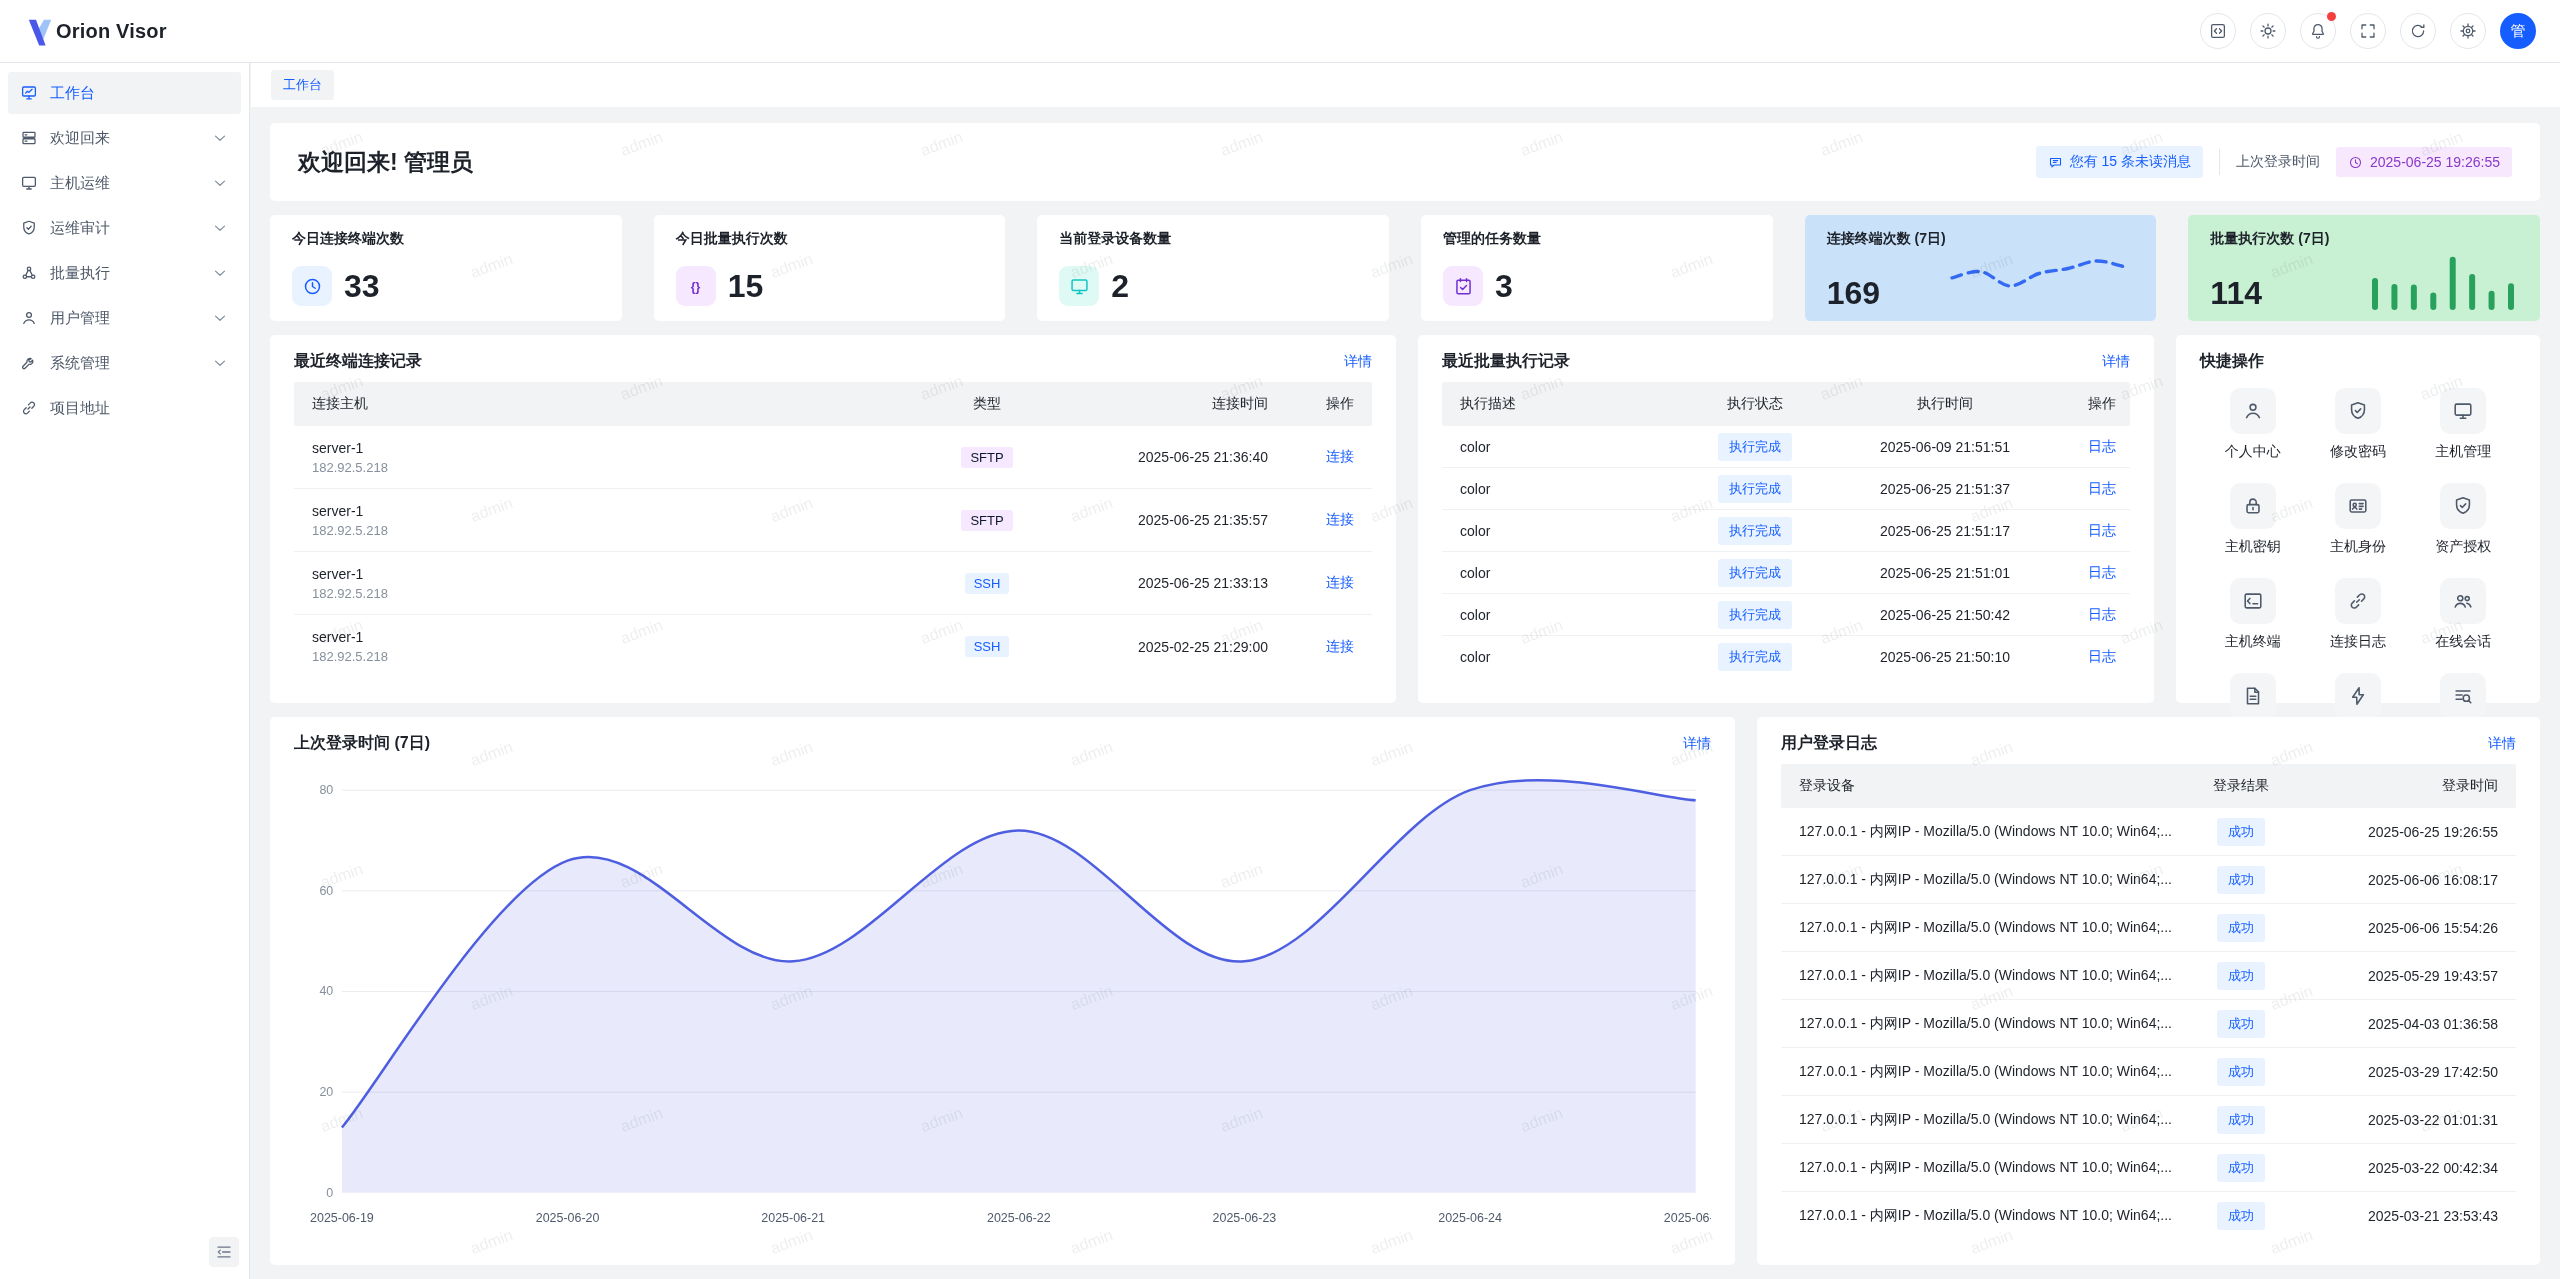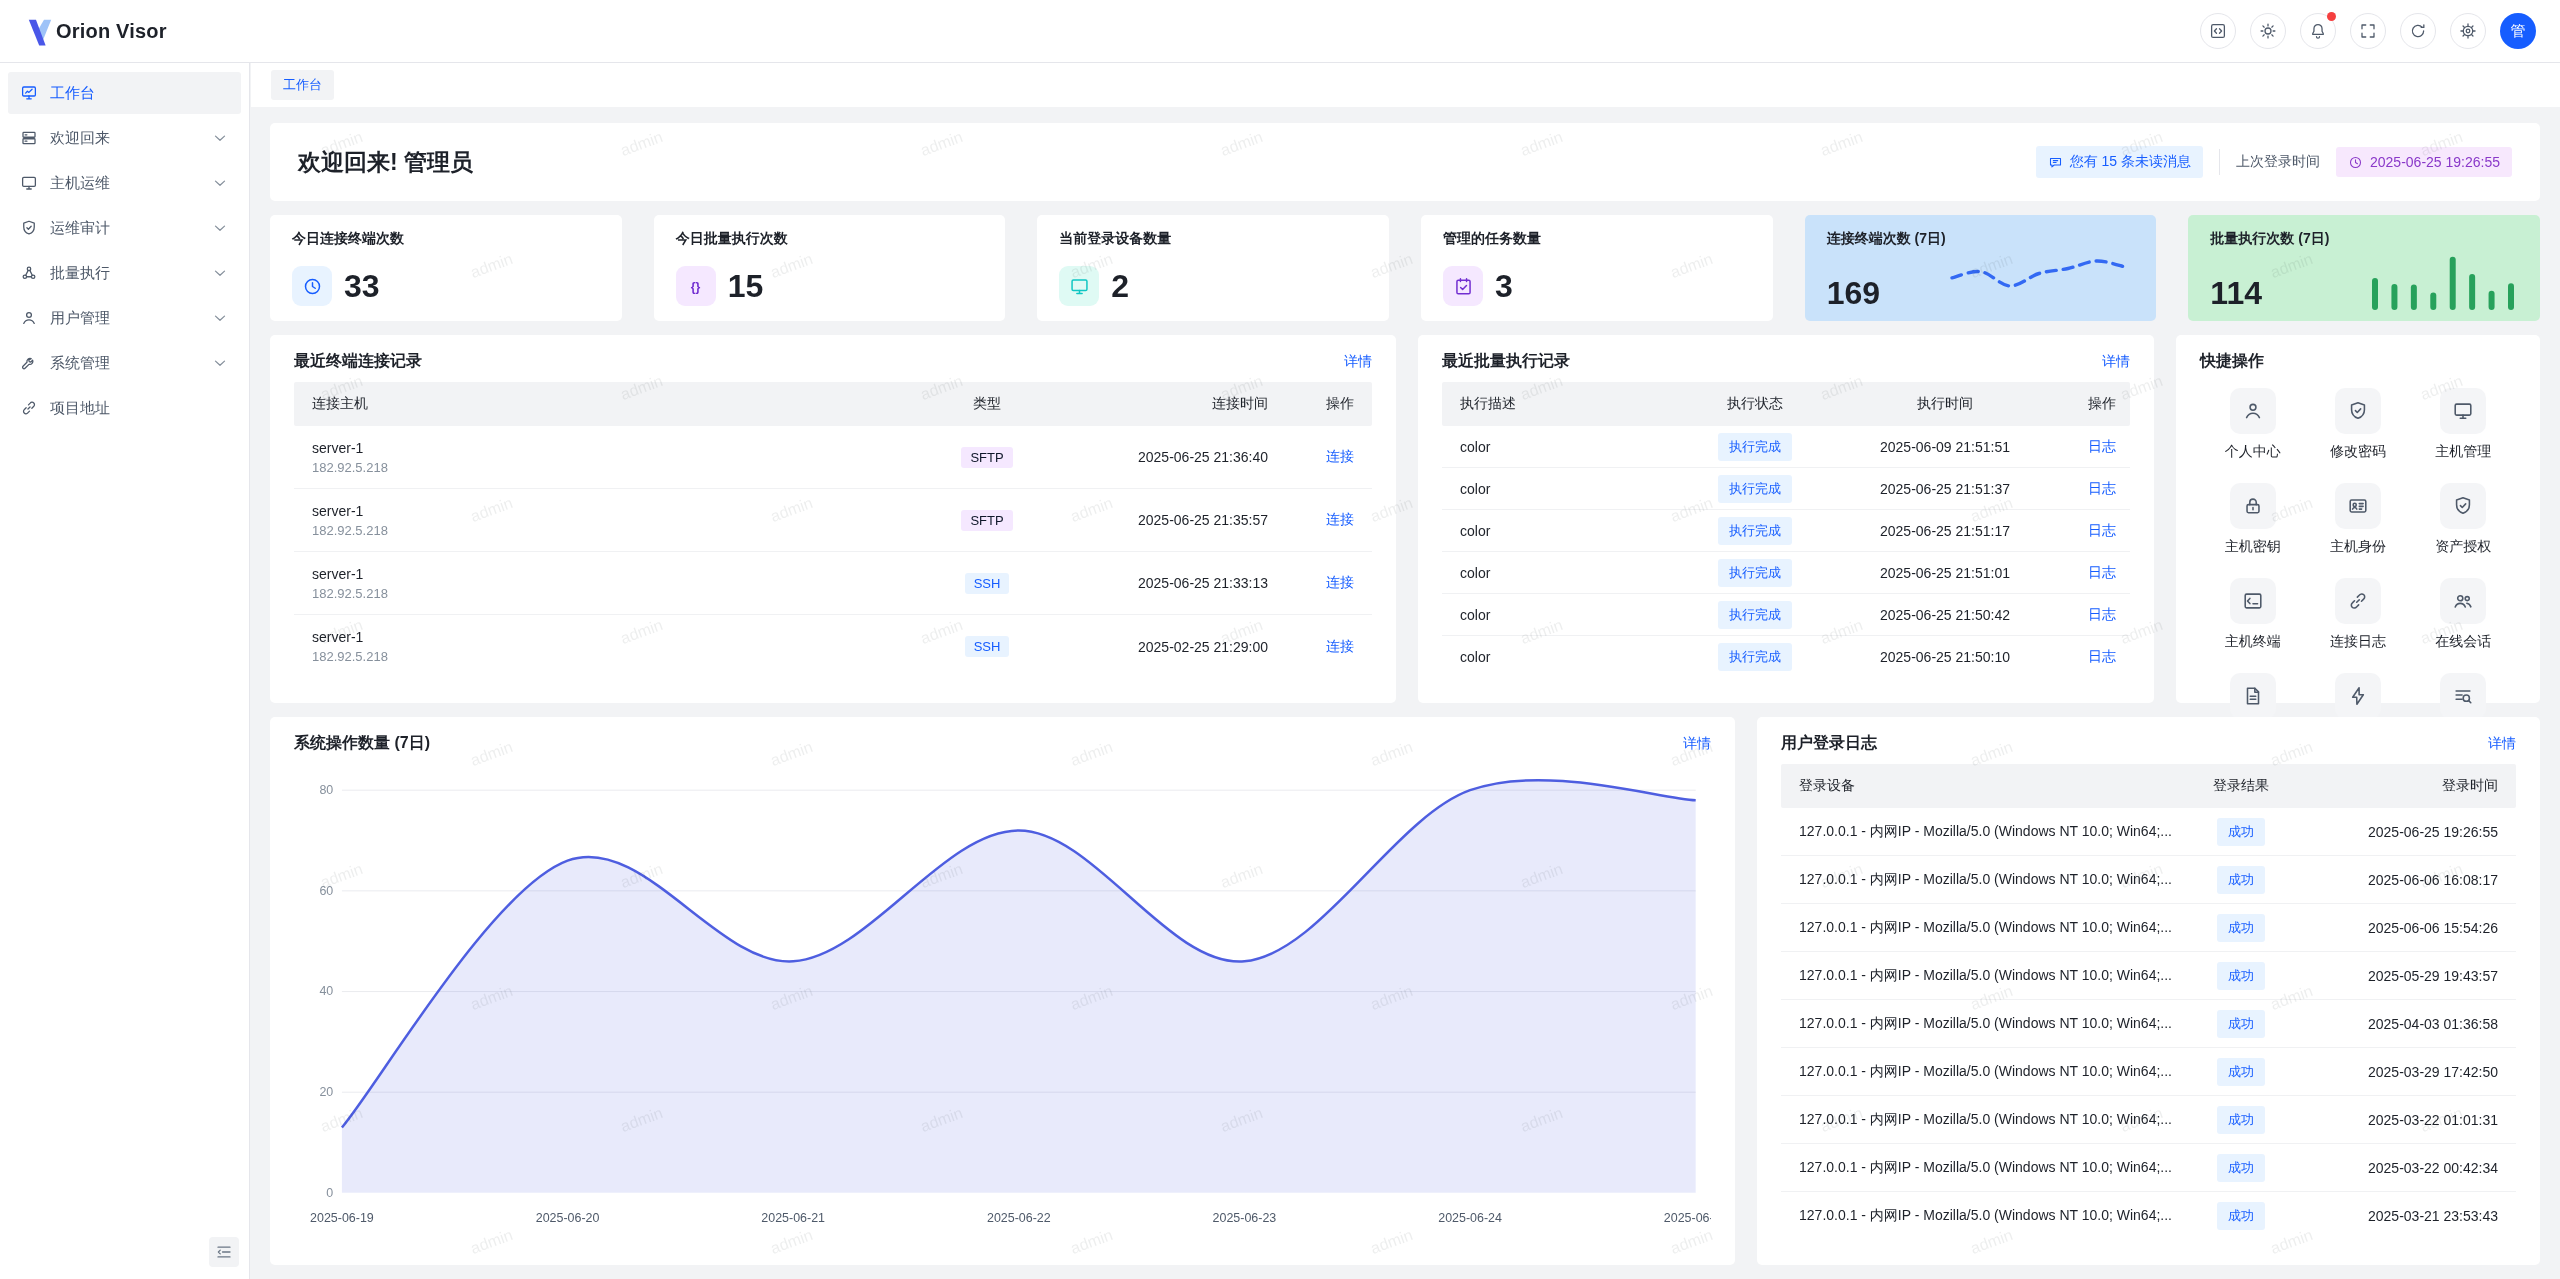--- a/index.html
+++ b/index.html
@@ -676,21 +676,21 @@
               </span>
               <span class="quick-label">执行日志</span>
             </div>
           </div>
       </div>
     </div>
 
     <div class="row3">
       <div class="card panel chart-panel">
         <div class="panel-head">
-          <span class="panel-title">系统操作数量 (7日)</span>
+          <span class="panel-title">上次登录时间 (7日)</span>
           <a class="link">详情</a>
         </div>
         <svg id="main-chart" class="chart-svg" viewBox="0 0 1478 478">
             <text x="41" y="440" text-anchor="end" font-size="13" fill="#86909c">0</text>
             <line x1="50" y1="331" x2="1462" y2="331" stroke="#e9eaee" stroke-width="1"></line>
             <text x="41" y="335" text-anchor="end" font-size="13" fill="#86909c">20</text>
             <line x1="50" y1="226" x2="1462" y2="226" stroke="#e9eaee" stroke-width="1"></line>
             <text x="41" y="230" text-anchor="end" font-size="13" fill="#86909c">40</text>
             <line x1="50" y1="121" x2="1462" y2="121" stroke="#e9eaee" stroke-width="1"></line>
             <text x="41" y="125" text-anchor="end" font-size="13" fill="#86909c">60</text>

